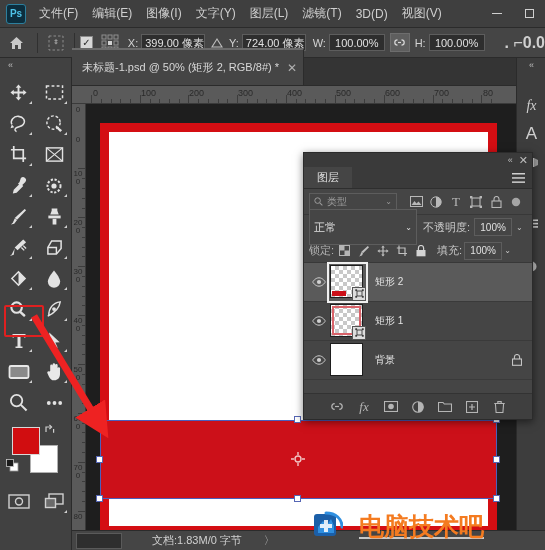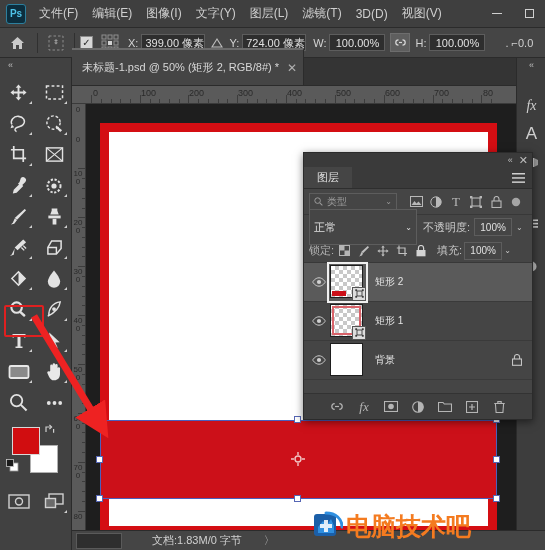--- a/index.html
+++ b/index.html
@@ -64,21 +64,21 @@
     background: #2e2e2e; border: 1px solid #5d5d5d; color: #e0e0e0;
     font-size: 11px; padding: 1px 3px; height: 17px; line-height: 15px;
     white-space: nowrap; overflow: hidden; display: inline-block;
   }
   .opt-triangle { margin: 0 6px; }
   .opt-link {
     width: 20px; height: 19px; background: #5e5e5e; border: 1px solid #6d6d6d;
     display: flex; align-items: center; justify-content: center; margin: 0 5px;
     color: #d8d8d8; font-size: 11px;
   }
-  .opt-tail { font-size: 11px; color: #d0d0d0; margin-left: 20px; white-space: nowrap; }
+  .opt-tail { font-size: 16px; color: #d0d0d0; margin-left: 20px; white-space: nowrap; font-weight: bold; }
 
   
   .toolbar {
     position: absolute; left: 0; top: 58px; width: 72px; height: 492px;
     background: #414141; border-right: 1px solid #2b2b2b;
   }
   .tb-collapse {
     height: 14px; display: flex; align-items: center; padding-left: 8px;
     color: #bdbdbd; font-size: 9px; letter-spacing: -1px;
   }
@@ -319,21 +319,21 @@
   .lp-fbtn { width: 18px; height: 18px; display:flex; align-items:center;
     justify-content:center; color: #b5b5b5; font-size: 12px; }
 
   
   .annot-arrow { position: absolute; left: 30px; top: 300px; width: 100px;
     height: 140px; pointer-events: none; }
 
   
   .watermark {
     position: absolute; left: 313px; top: 511px; display: flex;
-    align-items: center; gap: 3px; pointer-events: none;
+    align-items: center; gap: 16px; pointer-events: none; text-decoration: underline;
   }
   .wm-text {
     font-size: 25px; font-weight: bold; color: #f47b20;
     font-family: "Liberation Sans", sans-serif; letter-spacing: 0px;
     line-height: 26px;
   }
   .icn { display: block; }
 </style>
 </head>
 <body>

